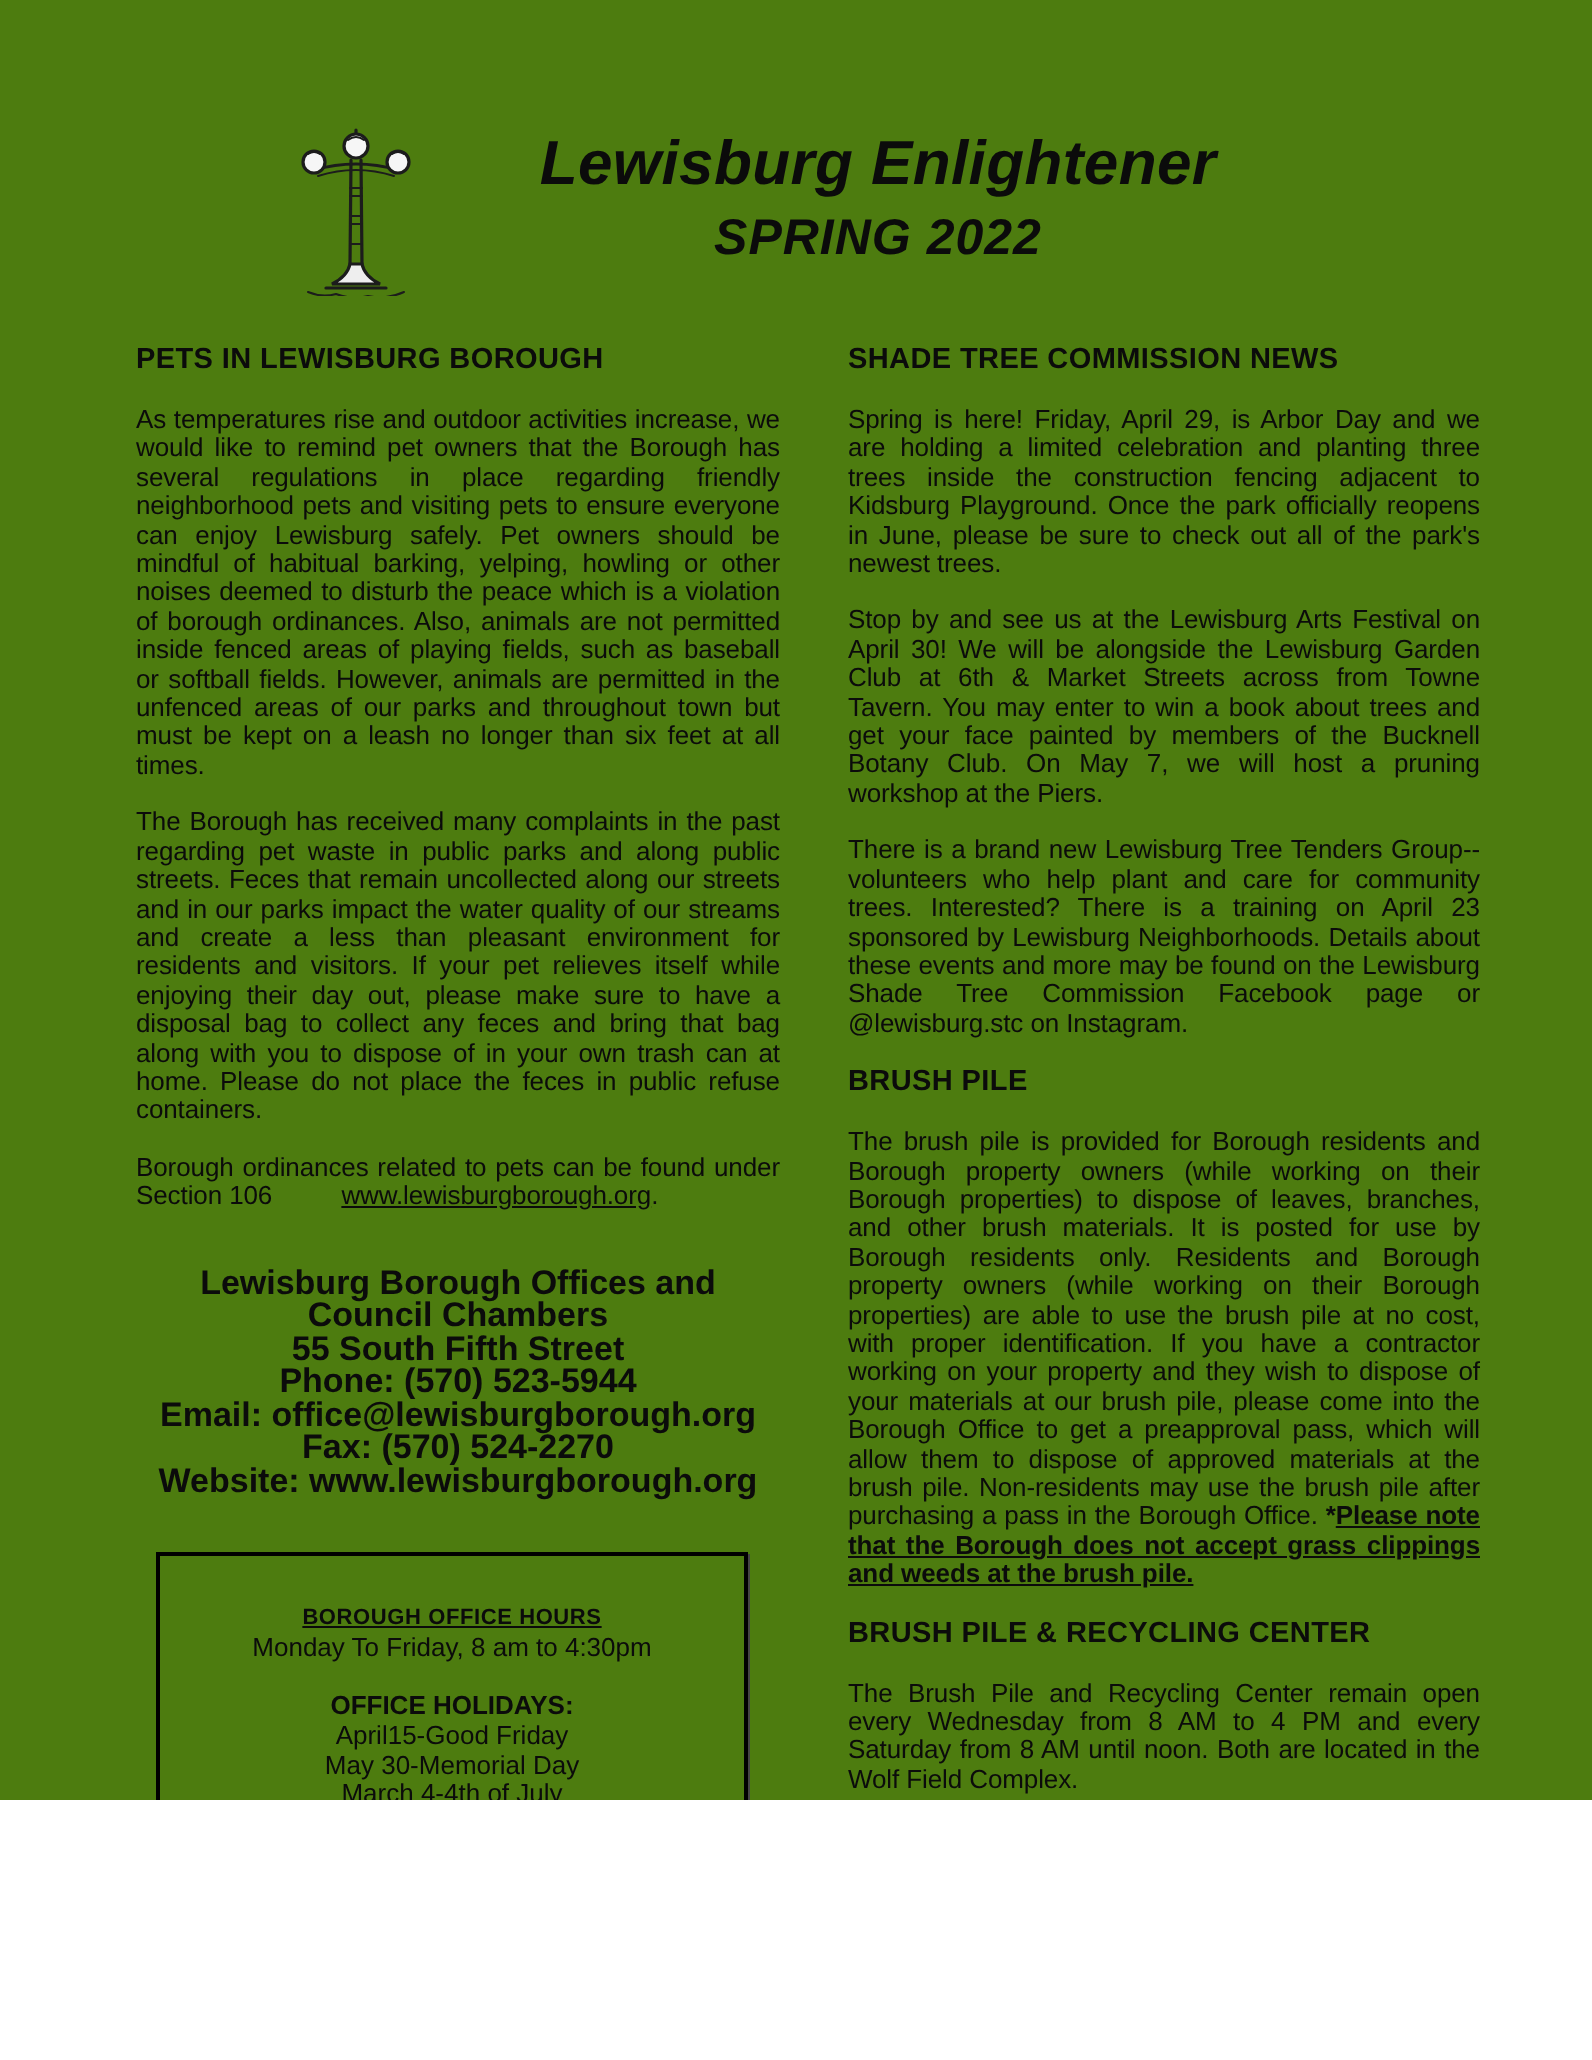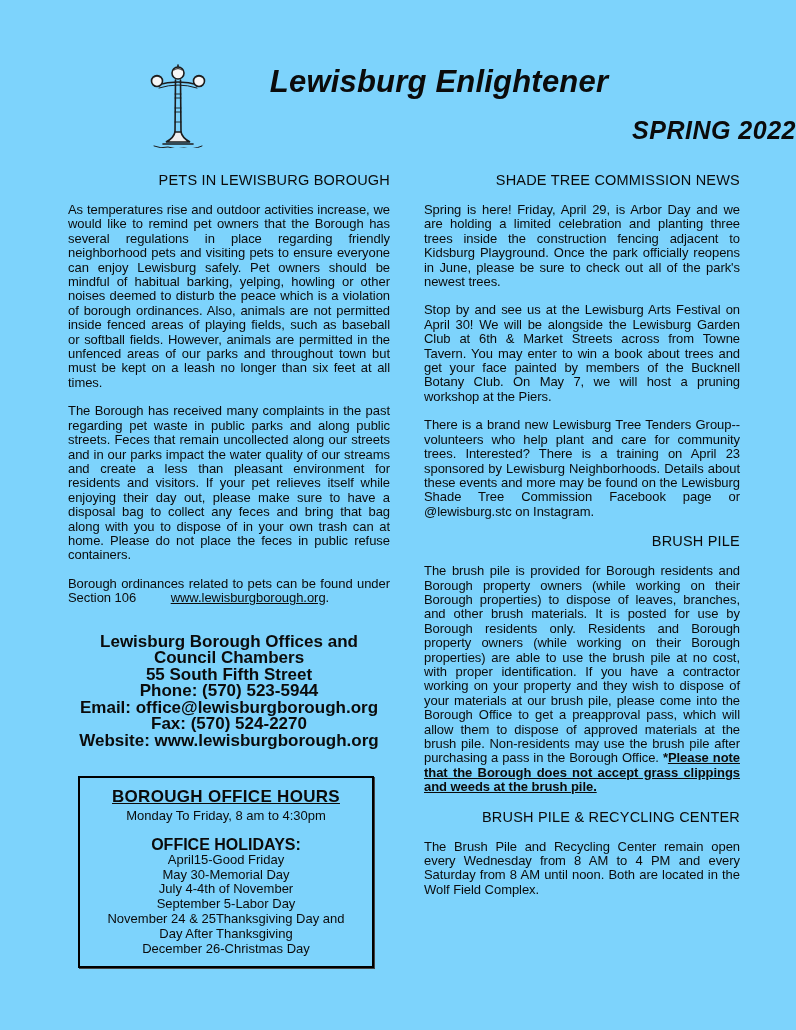--- a/index.html
+++ b/index.html
@@ -5,45 +5,45 @@
   * { box-sizing: border-box; }
   html, body { margin: 0; padding: 0; }
   body {
     background: #ffffff;
     font-family: "Liberation Sans", "DejaVu Sans", sans-serif;
     color: #0b0b0b;
   }
   .page {
     position: relative;
     width: 796px;
-    height: 1030px;
-    background: #7dd3fc;
+    height: 900px;
+    background: #4d7c0f;
     overflow: hidden;
   }
   
   .masthead { position: relative; height: 168px; }
   .logo { position: absolute; left: 146px; top: 64px; width: 64px; height: 84px; }
   .title-block {
     position: absolute; left: 0; right: 0; top: 66px;
     text-align: center; padding-left: 82px;
   }
   .title {
     font-size: 31px; font-weight: bold; font-style: italic;
     line-height: 32px; margin: 0; letter-spacing: 0.2px;
   }
   .issue {
     font-size: 25px; font-weight: bold; font-style: italic;
-    line-height: 26px; margin: 19px 0 0 0; letter-spacing: 0.5px; text-align: right;
+    line-height: 26px; margin: 8px 0 0 0; letter-spacing: 0.5px;
   }
   
   .columns { display: flex; gap: 34px; padding: 0 56px 0 68px; }
   .col-left  { width: 322px; flex: 0 0 322px; }
   .col-right { width: 316px; flex: 0 0 316px; }
   .sec-heading {
-    font-size: 14.5px; font-weight: normal; text-align: right;
+    font-size: 14.5px; font-weight: bold; text-align: left;
     margin: 4px 0 15px 0; letter-spacing: 0.2px;
   }
   .sec-heading.mid   { }
   .sec-heading.tight { margin-top: 6px; }
   .body-par {
     font-size: 13px; line-height: 14.4px; text-align: justify;
     margin: 0 0 14px 0; letter-spacing: -0.05px;
   }
   .doclink { color: inherit; text-decoration: underline; cursor: pointer; margin-left: 31px; }
   .note-em { font-weight: bold; }
@@ -55,26 +55,26 @@
   }
   
   .hours-box {
     border: 2px solid #000;
     margin: 27px 16px 0 10px;
     padding: 9px 4px 10px 4px;
     text-align: center;
     box-shadow: 1px 1px 0 #444;
   }
   .box-heading {
-    font-size: 17px; font-weight: bold; text-decoration: underline;
-    margin: 0 0 2px 0; letter-spacing: 0.3px;
+    font-size: 11px; font-weight: bold; text-decoration: underline;
+    margin: 16px 0 2px 0; letter-spacing: 0.3px;
   }
   .box-line    { font-size: 13px; line-height: 14.8px; }
   .box-gap     { height: 13px; }
-  .box-subheading { font-size: 16px; font-weight: bold; line-height: 16px; }
+  .box-subheading { font-size: 13px; font-weight: bold; line-height: 16px; }
 </style>
 </head>
 <body>
 
 <div class="page">
 
   <header class="masthead">
     <div class="logo">
       <svg viewBox="0 0 64 84" width="64" height="84" fill="none" stroke="#1c1c1c" stroke-width="1.6" stroke-linecap="round">
 
@@ -122,21 +122,21 @@
         <div>Website: www.lewisburgborough.org</div>
       </div>
 
       <div class="hours-box">
         <div class="box-heading">BOROUGH OFFICE HOURS</div>
         <div class="box-line">Monday To Friday, 8 am to 4:30pm</div>
         <div class="box-gap"></div>
         <div class="box-subheading">OFFICE HOLIDAYS:</div>
         <div class="box-line">April15-Good Friday</div>
         <div class="box-line">May 30-Memorial Day</div>
-        <div class="box-line">July 4-4th of November</div>
+        <div class="box-line">March 4-4th of July</div>
         <div class="box-line">September 5-Labor Day</div>
         <div class="box-line">November 24 &amp; 25Thanksgiving Day and</div>
         <div class="box-line">Day After Thanksgiving</div>
         <div class="box-line">December 26-Christmas Day</div>
       </div>
     </section>
 
     <section class="col-right">
       <h3 class="sec-heading">SHADE TREE COMMISSION NEWS</h3>
       <p class="body-par">Spring is here! Friday, April 29, is Arbor Day and we are holding a limited celebration and planting three trees inside the construction fencing adjacent to Kidsburg Playground. Once the park officially reopens in June, please be sure to check out all of the park's newest trees.</p>

